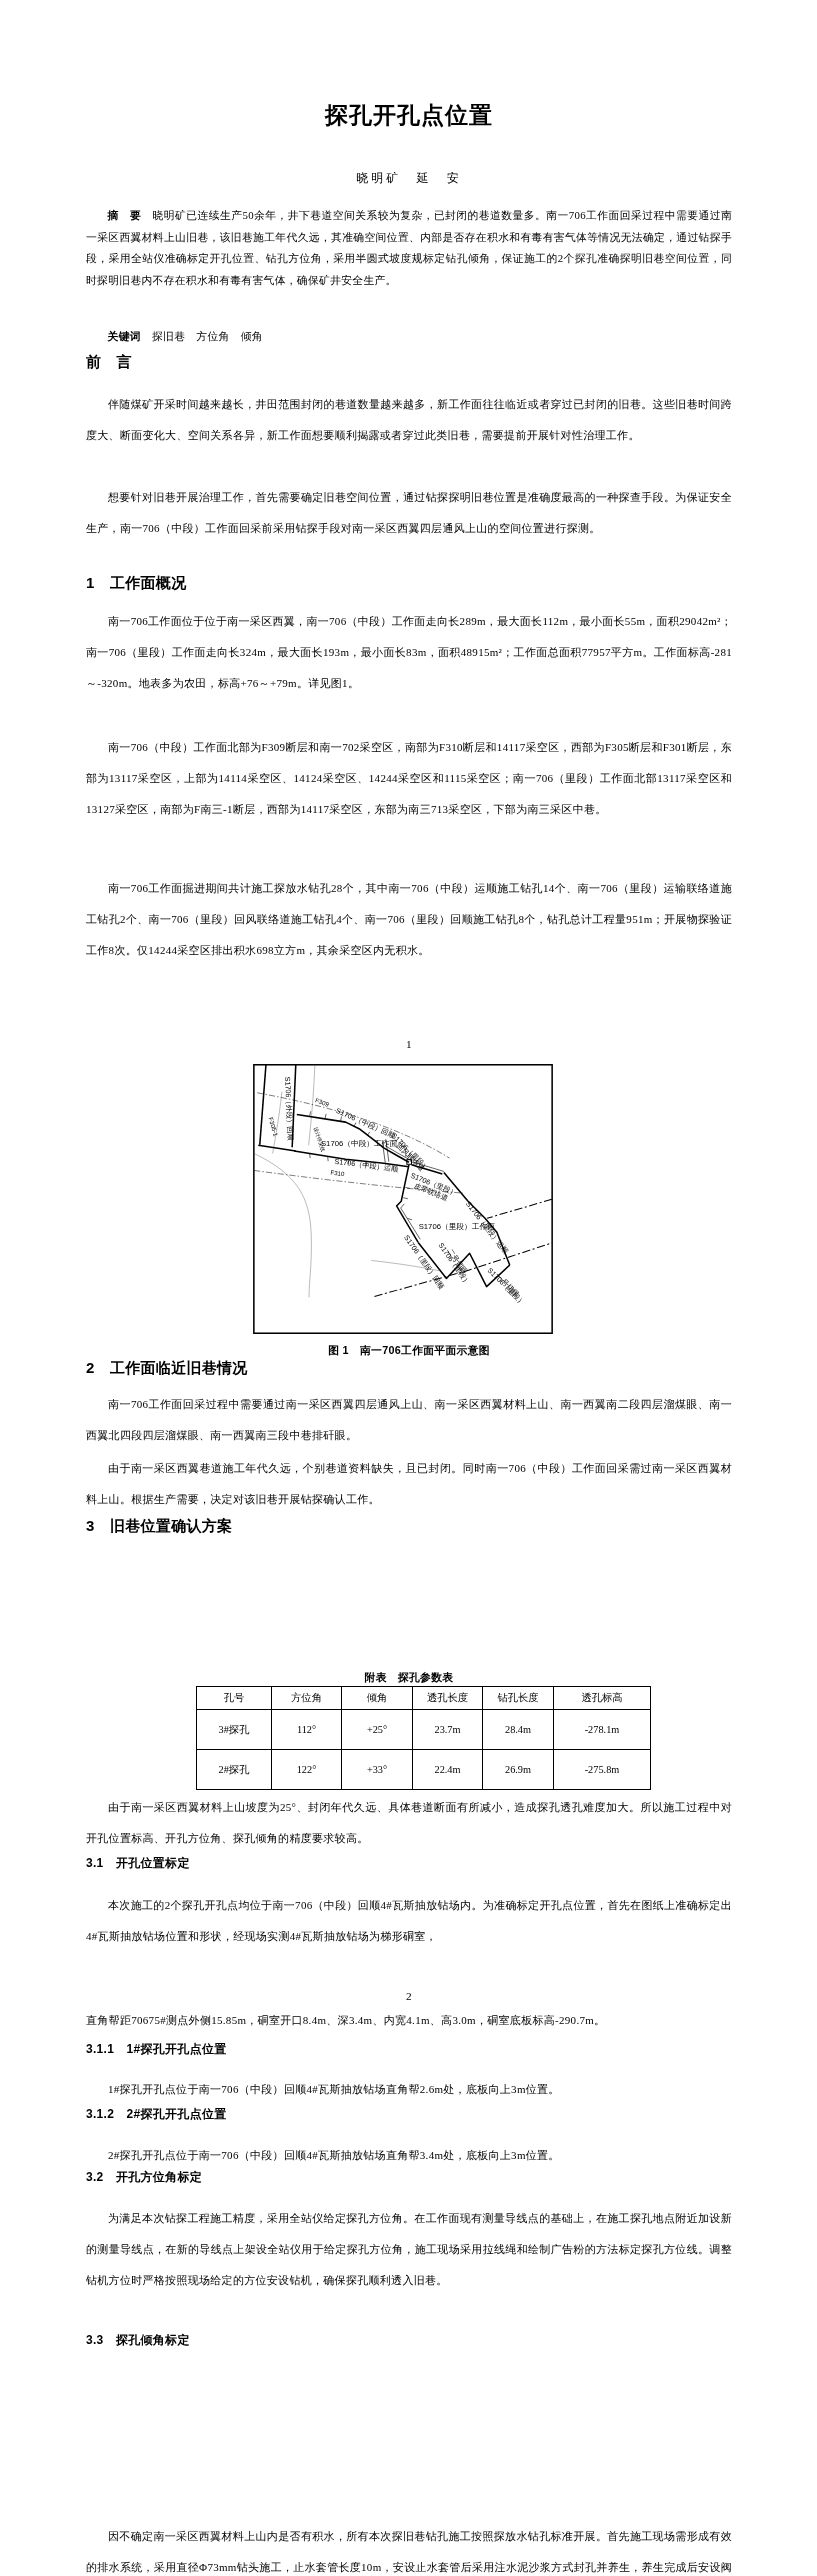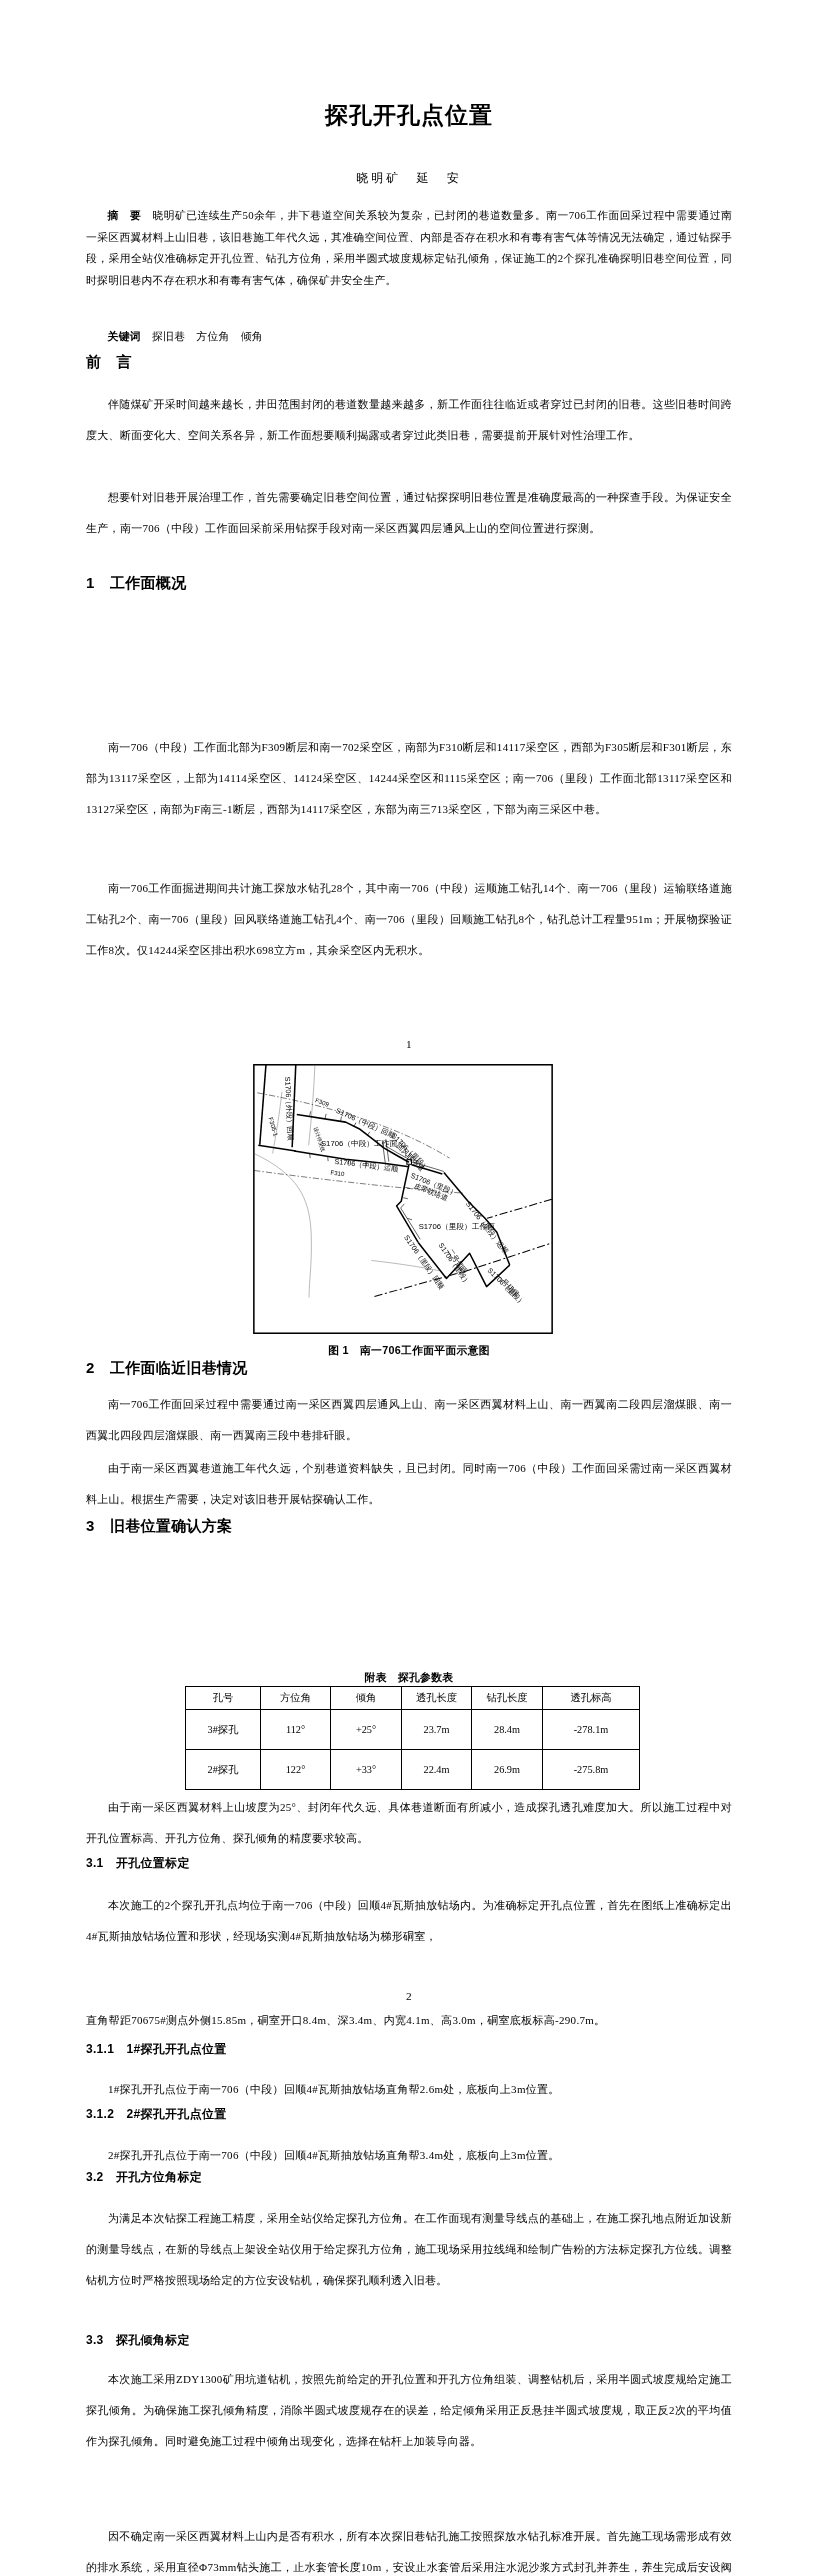--- a/index.html
+++ b/index.html
@@ -16,21 +16,21 @@
         font-size:15px;line-height:20.6px;text-align:left;}
   .h-sub{font-family:"Liberation Sans","DejaVu Sans",sans-serif;font-weight:bold;
         font-size:12px;line-height:17.5px;text-align:left;}
   .cap{font-family:Liberation Sans, sans-serif;font-weight:bold;
        font-size:10.8px;}
   .pgnum{font-size:11.3px;}
   .bold{font-weight:bold;}
   .figbox{position:absolute;}
   svg text{fill:#000;stroke:none;font-family:"Liberation Sans","DejaVu Sans",sans-serif;}
   .ptable{position:absolute;border-collapse:collapse;table-layout:fixed;
-          font-size:10.3px;text-align:center;}
+          font-size:10.3px;text-align:center;margin-left:11px;}
   .ptable td{border-left:0.5px solid #000;border-right:0.5px solid #000;padding:0;}
   .ptable tr.hd td{border-top:1.5px solid #000;border-bottom:1px solid #000;}
   .ptable tr.r1 td{border-bottom:0.8px solid #000;}
   .ptable tr.r2 td{border-bottom:1.5px solid #000;}
 </style>
 </head>
 <body>
 
 <div class="page">
 
@@ -43,20 +43,21 @@
 
   <div class="blk abs ind" style="top:326px">
     <span class="bold">关键词</span><span>　探旧巷　方位角　倾角</span>
   </div>
 
   <div class="blk h-lg" style="top:352px">前　言</div>
   <div class="blk ind" style="top:389px">伴随煤矿开采时间越来越长，井田范围封闭的巷道数量越来越多，新工作面往往临近或者穿过已封闭的旧巷。这些旧巷时间跨度大、断面变化大、空间关系各异，新工作面想要顺利揭露或者穿过此类旧巷，需要提前开展针对性治理工作。</div>
   <div class="blk ind" style="top:482px">想要针对旧巷开展治理工作，首先需要确定旧巷空间位置，通过钻探探明旧巷位置是准确度最高的一种探查手段。为保证安全生产，南一706（中段）工作面回采前采用钻探手段对南一采区西翼四层通风上山的空间位置进行探测。</div>
 
   <div class="blk h-lg" style="top:573px">1　工作面概况</div>
+  <div class="blk ind" style="top:606px">南一706工作面位于位于南一采区西翼，南一706（中段）工作面走向长289m，最大面长112m，最小面长55m，面积29042m²；南一706（里段）工作面走向长324m，最大面长193m，最小面长83m，面积48915m²；工作面总面积77957平方m。工作面标高-281～-320m。地表多为农田，标高+76～+79m。详见图1。</div>
   <div class="blk ind" style="top:732px">南一706（中段）工作面北部为F309断层和南一702采空区，南部为F310断层和14117采空区，西部为F305断层和F301断层，东部为13117采空区，上部为14114采空区、14124采空区、14244采空区和1115采空区；南一706（里段）工作面北部13117采空区和13127采空区，南部为F南三-1断层，西部为14117采空区，东部为南三713采空区，下部为南三采区中巷。</div>
   <div class="blk ind" style="top:873px">南一706工作面掘进期间共计施工探放水钻孔28个，其中南一706（中段）运顺施工钻孔14个、南一706（里段）运输联络道施工钻孔2个、南一706（里段）回风联络道施工钻孔4个、南一706（里段）回顺施工钻孔8个，钻孔总计工程量951m；开展物探验证工作8次。仅14244采空区排出积水698立方m，其余采空区内无积水。</div>
   <div class="blk ctr pgnum" style="top:1029px">1</div>
 
   <div class="figbox" style="left:253px;top:1064px;width:300px;height:270px">
     <svg width="300" height="270" viewBox="0 0 583 525">
       <rect x="1.5" y="1.5" width="580" height="522" fill="none" stroke="#000" stroke-width="3"></rect>
       <g stroke="#555" stroke-width="0.8" fill="none">
         <path d="M2,174 C85,214 110,258 113,330 C115,390 108,430 109,454"></path>
         <path d="M56,54 C50,110 42,150 38,174"></path>
@@ -168,17 +169,16 @@
   <div class="blk ctr pgnum" style="top:1981px">2</div>
 
   <div class="blk" style="top:2005px">直角帮距70675#测点外侧15.85m，硐室开口8.4m、深3.4m、内宽4.1m、高3.0m，硐室底板标高-290.7m。</div>
   <div class="blk h-sub" style="top:2041px">3.1.1　1#探孔开孔点位置</div>
   <div class="blk ind" style="top:2074px">1#探孔开孔点位于南一706（中段）回顺4#瓦斯抽放钻场直角帮2.6m处，底板向上3m位置。</div>
   <div class="blk h-sub" style="top:2106px">3.1.2　2#探孔开孔点位置</div>
   <div class="blk ind" style="top:2140px">2#探孔开孔点位于南一706（中段）回顺4#瓦斯抽放钻场直角帮3.4m处，底板向上3m位置。</div>
   <div class="blk h-sub" style="top:2169px">3.2　开孔方位角标定</div>
   <div class="blk ind" style="top:2203px">为满足本次钻探工程施工精度，采用全站仪给定探孔方位角。在工作面现有测量导线点的基础上，在施工探孔地点附近加设新的测量导线点，在新的导线点上架设全站仪用于给定探孔方位角，施工现场采用拉线绳和绘制广告粉的方法标定探孔方位线。调整钻机方位时严格按照现场给定的方位安设钻机，确保探孔顺利透入旧巷。</div>
   <div class="blk h-sub" style="top:2332px">3.3　探孔倾角标定</div>
-  <div class="blk ind" style="top:2364px">本次施工采用ZDY1300矿用坑道钻机，按照先前给定的开孔位置和开孔方位角组装、调整钻机后，采用半圆式坡度规给定施工探孔倾角。为确保施工探孔倾角精度，消除半圆式坡度规存在的误差，给定倾角采用正反悬挂半圆式坡度规，取正反2次的平均值作为探孔倾角。同时避免施工过程中倾角出现变化，选择在钻杆上加装导向器。</div>
   <div class="blk ind" style="top:2521px">因不确定南一采区西翼材料上山内是否有积水，所有本次探旧巷钻孔施工按照探放水钻孔标准开展。首先施工现场需形成有效的排水系统，采用直径Φ73mm钻头施工，止水套管长度10m，安设止水套管后采用注水泥沙浆方式封孔并养生，养生完成后安设阀门、压力表并进行耐压试验，按照与南一采区西翼材料上山联通的最高点计算，耐压试验压力不得小于0.7MPa，试验时间不得小于30分钟。达到要求后方可继续施工，施工结束后及时封孔。</div>
 
 </div>
 
 
 </body></html>

